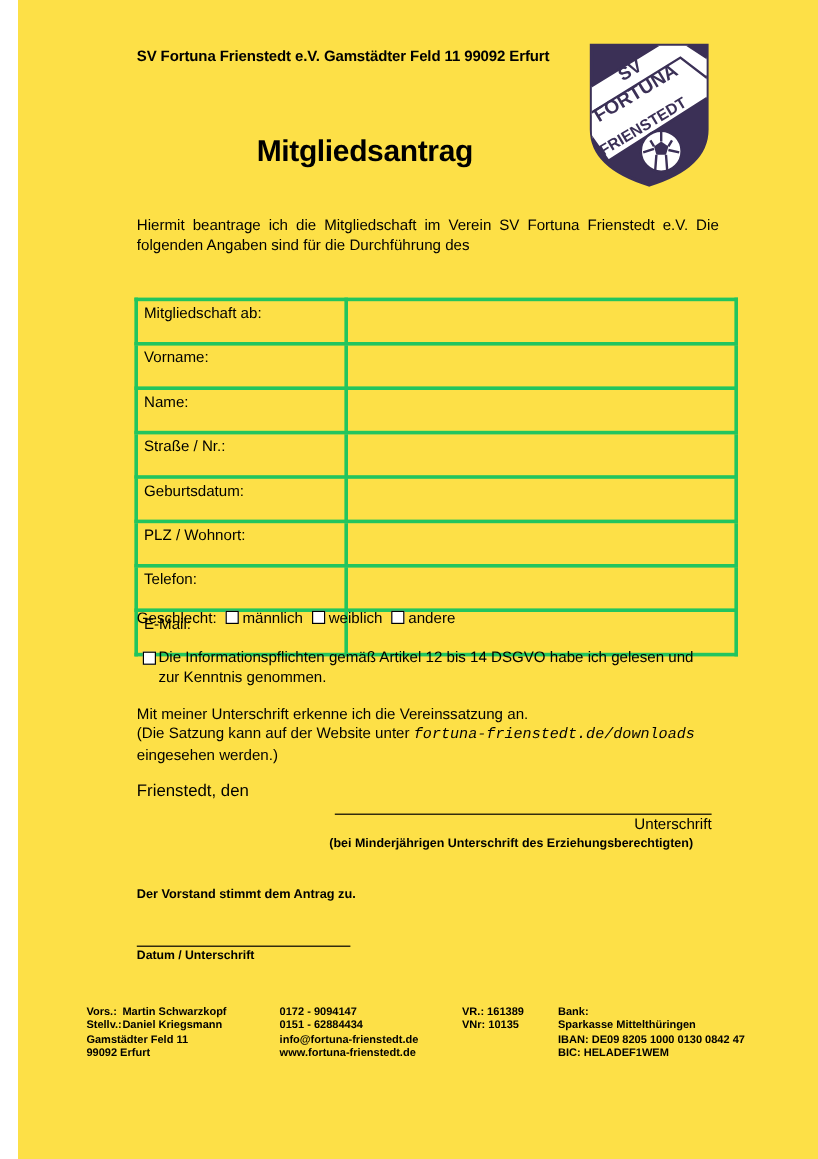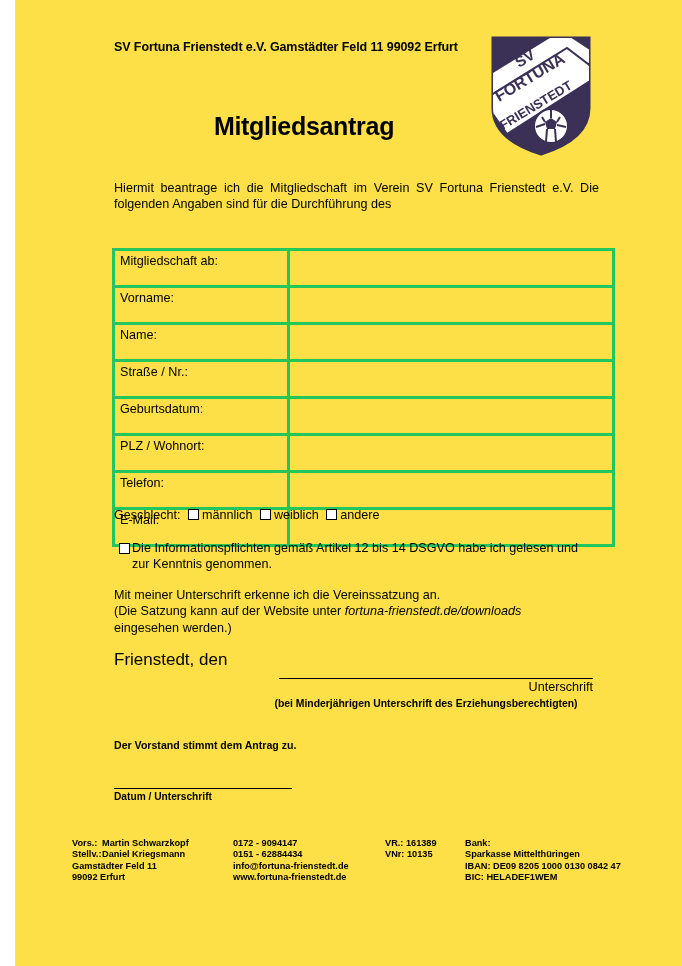--- a/index.html
+++ b/index.html
@@ -126,28 +126,28 @@
 
   
   .satzung {
     position: absolute;
     left: 99px;
     top: 587px;
     width: 490px;
     font-size: 12.6px;
     line-height: 16.3px;
   }
-  .satzung .ital { font-style: italic; }
+  .satzung .ital { font-style: italic; font-family: Liberation Mono, monospace; }
 
   
   .place-date {
     position: absolute;
     left: 99px;
     top: 650px;
-    font-size: 17px;
+    font-size: 14px;
   }
   .sig-line {
     position: absolute;
     left: 264px;
     top: 678px;
     width: 314px;
     border-top: 1.4px solid #000;
   }
   .sig-label {
     position: absolute;

